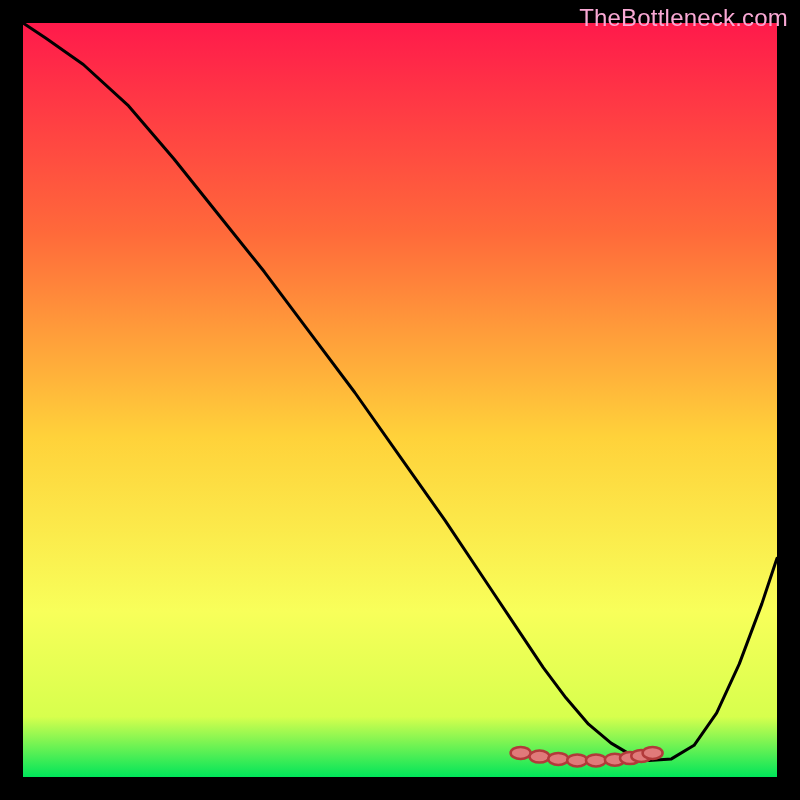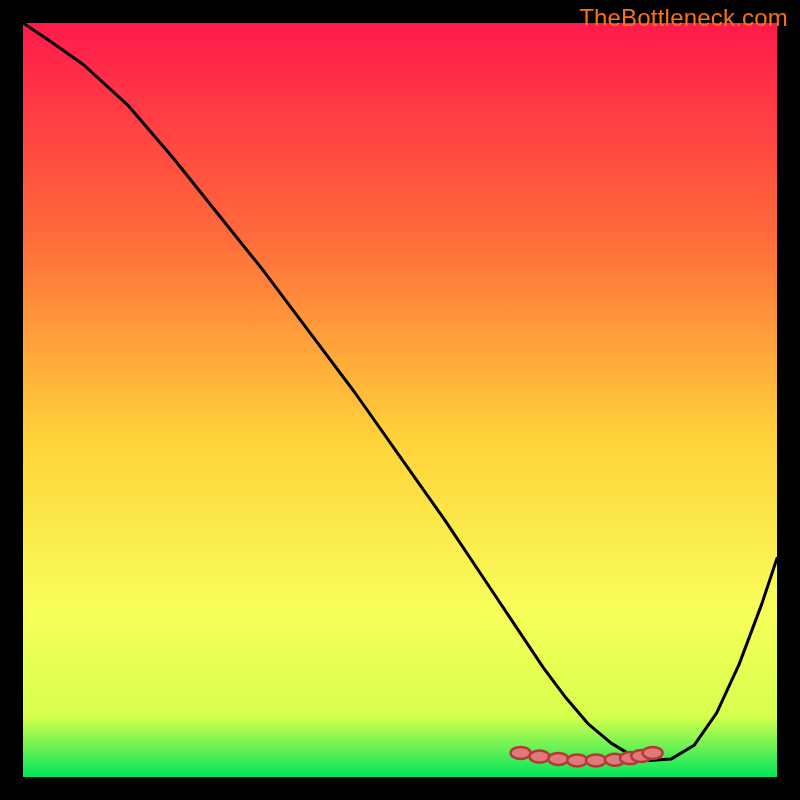--- a/index.html
+++ b/index.html
@@ -14,21 +14,21 @@
   .frame {
     position: relative;
     width: 800px;
     height: 800px;
     background: #000;
   }
   .watermark {
     position: absolute;
     top: 4px;
     right: 12px;
-    color: #f97316;
+    color: #f9a8d4;
     font-size: 24px;
     font-weight: 500;
     letter-spacing: 0.2px;
     z-index: 5;
   }
   .plot-wrap {
     position: absolute;
     left: 23px;
     top: 23px;
     width: 754px;

